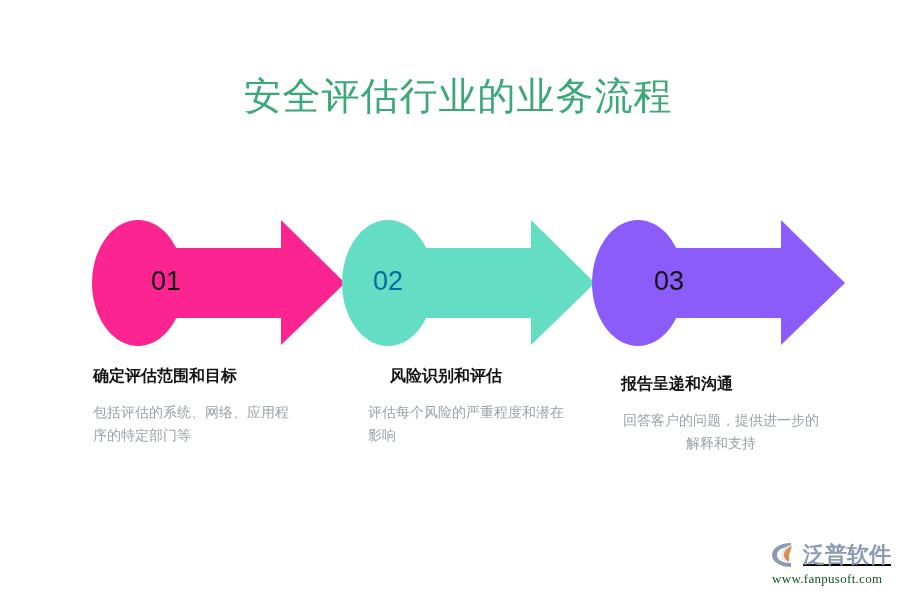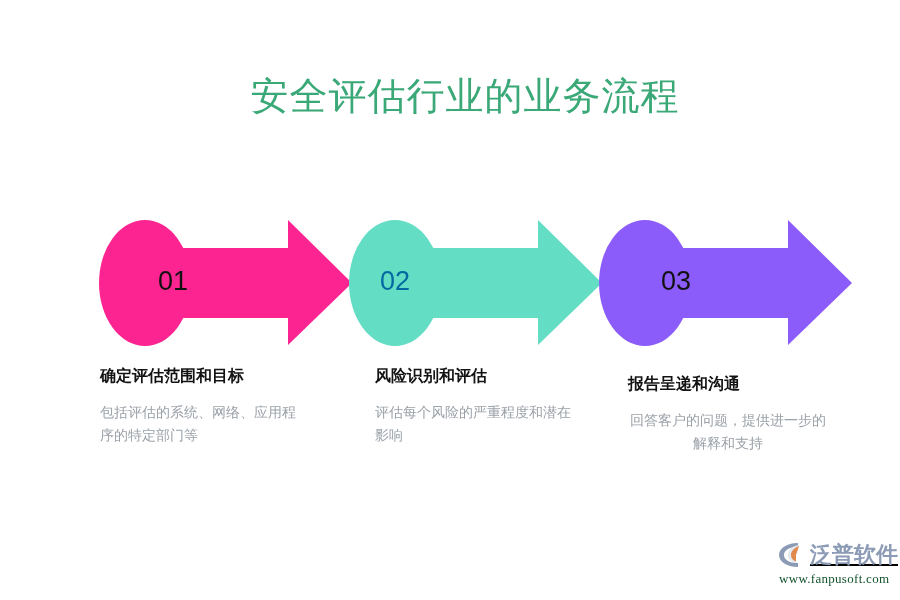--- a/index.html
+++ b/index.html
@@ -10,21 +10,21 @@
     width: 900px;
     height: 600px;
     background: #ffffff;
     font-family: "Liberation Sans", "DejaVu Sans", sans-serif;
     overflow: hidden;
     position: relative;
   }
 
   #slide {
     position: absolute;
-    left: 15px;
+    left: 8px;
     top: 0;
     width: 796px;
     height: 600px;
     background: #ffffff;
   }
 
   
   #page-title {
     position: absolute;
     left: 0;
@@ -162,21 +162,21 @@
   <div class="step-number n1" style="color: rgb(17, 17, 17);">01</div>
   <div class="step-number n2" style="color: #0369a1;">02</div>
   <div class="step-number n3" style="color: rgb(17, 17, 17); text-align: right;">03</div>
 
   <div class="step-text t1">
     <p class="step-heading" style="color: rgb(19, 19, 19);">确定评估范围和目标</p>
     <p class="step-desc" style="color: rgb(155, 161, 168);">包括评估的系统、网络、应用程序的特定部门等</p>
   </div>
 
   <div class="step-text t2">
-    <p class="step-heading" style="color: rgb(19, 19, 19);">风险识别和评估</p>
+    <p class="step-heading" style="color: rgb(19, 19, 19); margin-left: 22px;">风险识别和评估</p>
     <p class="step-desc" style="color: rgb(155, 161, 168);">评估每个风险的严重程度和潜在影响</p>
   </div>
 
   <div class="step-text t3">
     <p class="step-heading" style="color: rgb(19, 19, 19);">报告呈递和沟通</p>
     <p class="step-desc" style="color: rgb(155, 161, 168); text-align: center;">回答客户的问题，提供进一步的解释和支持</p>
   </div>
 
   <div id="logo">
     <div id="logo-row">

